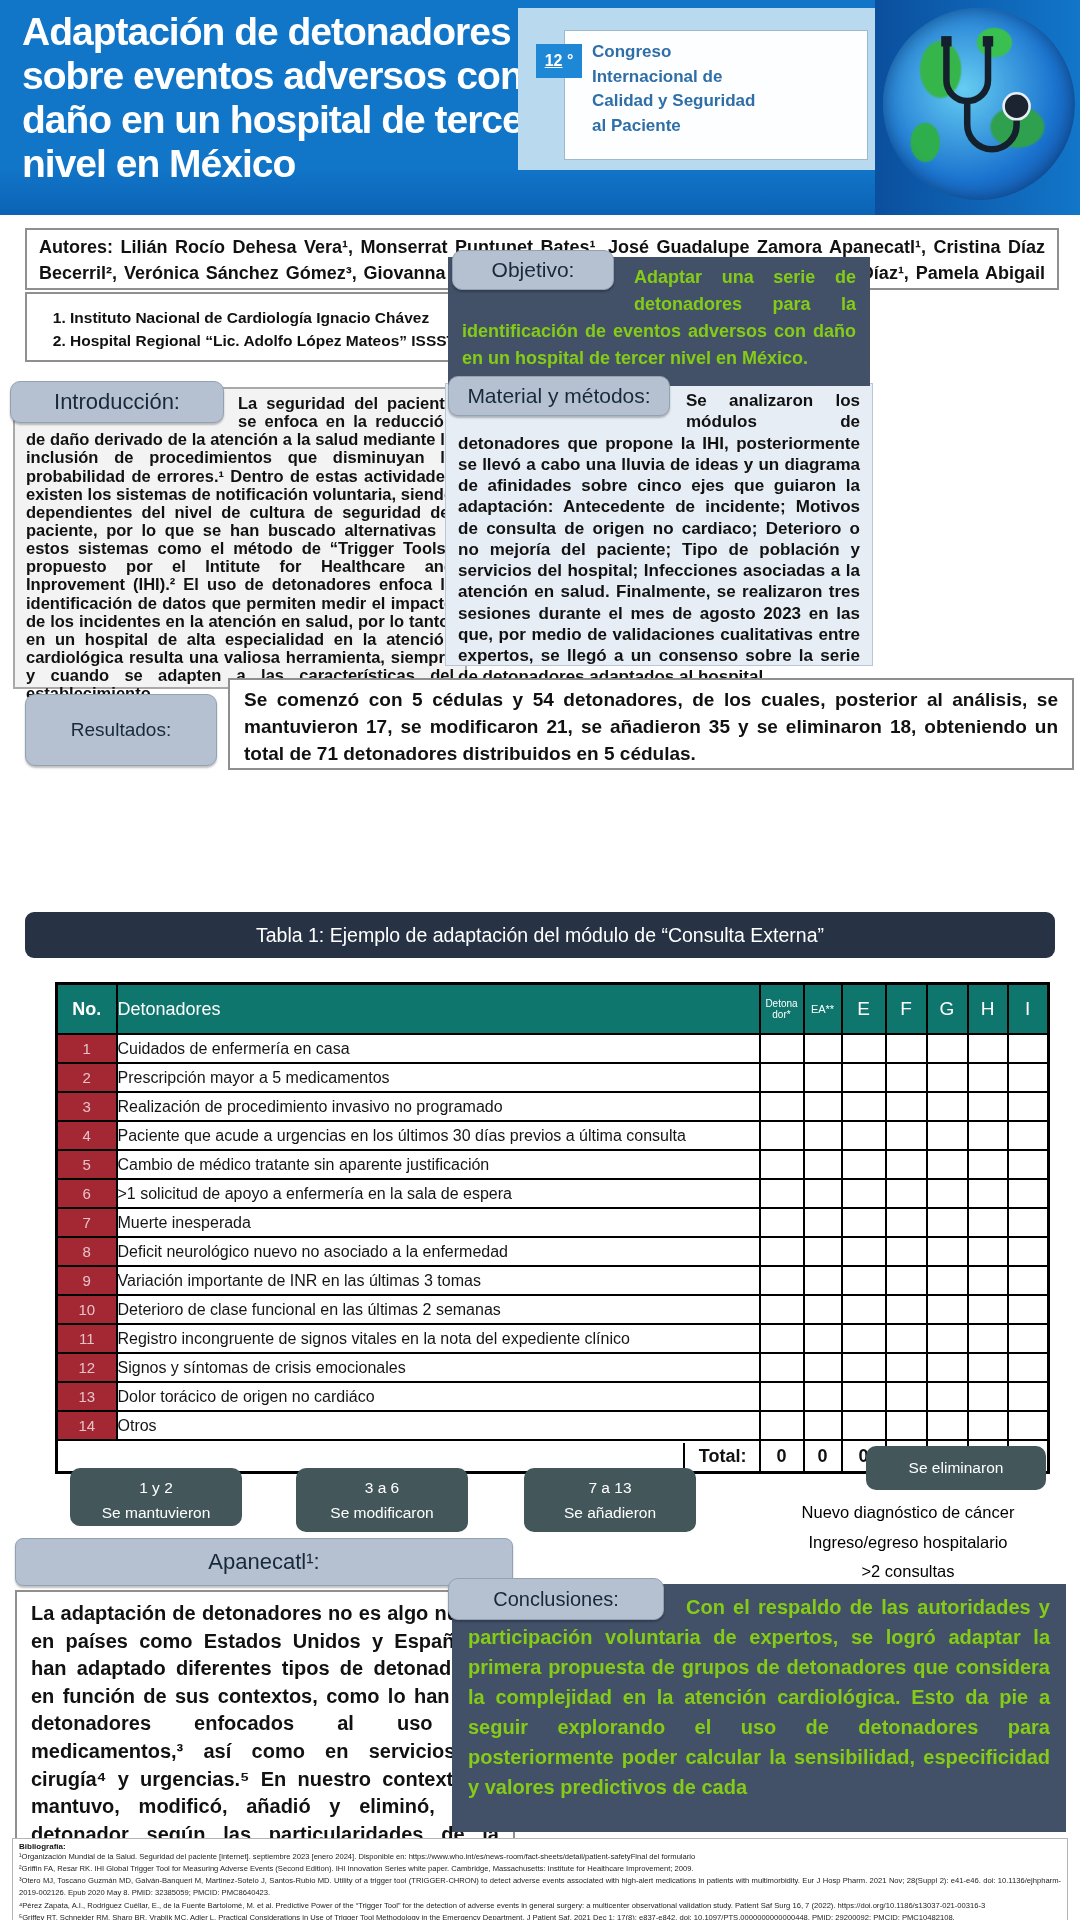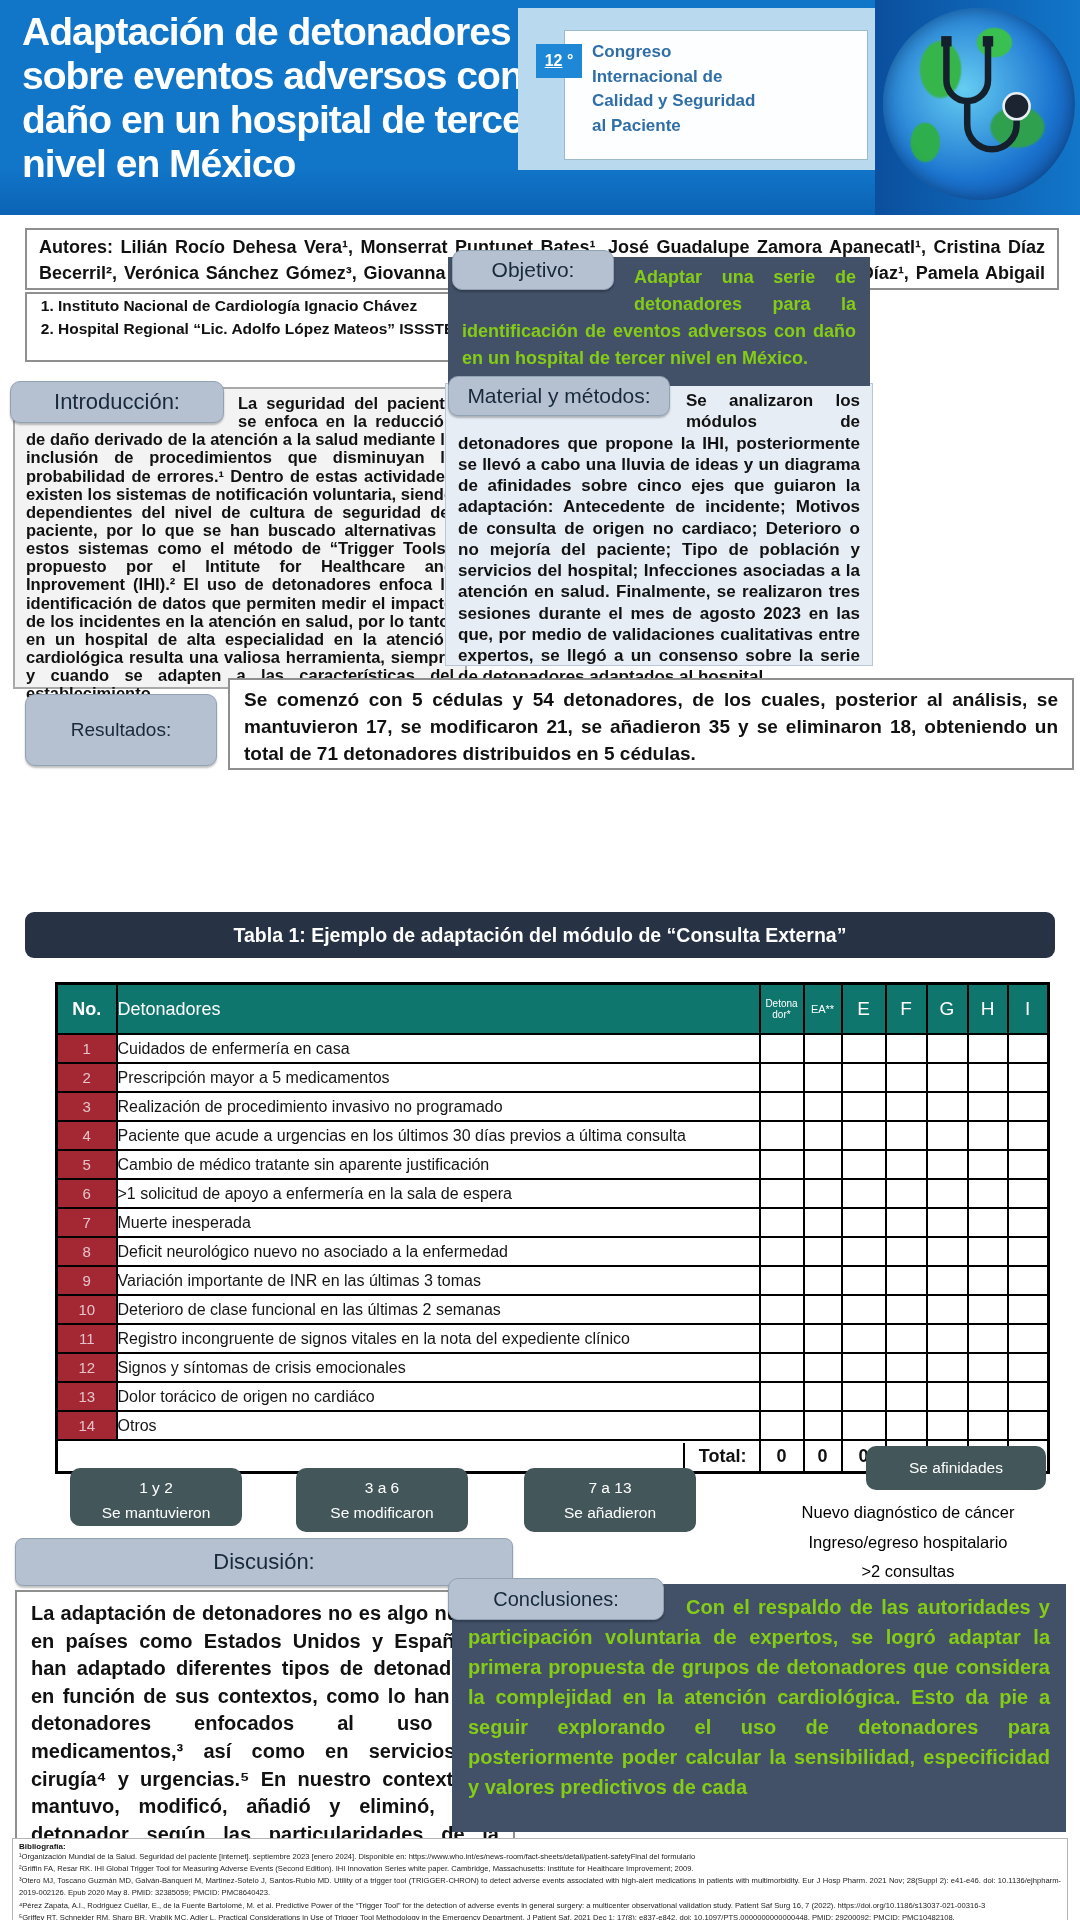--- a/index.html
+++ b/index.html
@@ -35,21 +35,21 @@
   .whitebox{position:absolute;background:#fff;border:2px solid #8f8f8f;}
   .darkbox{position:absolute;background:#425068;color:#84cc16;z-index:4;}
   .justp{ text-align:justify; }
   .spacer{float:left;}
   
   .authors{left:25px;top:228px;width:1030px;height:58px;overflow:visible;}
   .authors p{margin:4px 12px;font-size:18px;font-weight:bold;line-height:1.45;}
   .inst-border{position:absolute;left:25px;top:292px;width:586px;height:66px;border:2px solid #8f8f8f;background:#fff;}
   .inst-text{position:absolute;left:32px;top:296px;width:572px;font-size:15.5px;font-weight:bold;z-index:2;}
   .inst-text .inst-label{margin:0 0 4px 0;}
-  .inst-text ol{margin:0;padding-left:26px;}
+  .inst-text ol{margin:12px;padding-left:26px;}
   .inst-text li{margin-bottom:4px;text-align:justify;line-height:1.25;}
   
   .intro-pill{left:10px;top:381px;width:212px;height:40px;font-size:22px;}
   .intro-box{left:13px;top:387px;width:450px;height:298px;background:#f3f3f3;border:2px solid #a9a9a9;overflow:visible;}
   .intro-box p{margin:5px 11px;font-size:16.5px;font-weight:bold;line-height:1.1;}
   .intro-box .spacer{width:212px;height:30px;}
   
   .obj-pill{left:452px;top:250px;width:160px;height:38px;font-size:21px;}
   .obj-box{left:448px;top:257px;width:422px;height:129px;}
   .obj-box p{margin:7px 14px;font-size:18px;font-weight:bold;line-height:1.5;}
@@ -58,21 +58,21 @@
   .met-pill{left:448px;top:376px;width:220px;height:38px;font-size:21px;}
   .met-box{position:absolute;left:445px;top:383px;width:426px;height:281px;background:#e7edf5;border:1px solid #b9c6d6;}
   .met-box p{margin:6px 12px;font-size:17px;font-weight:bold;line-height:1.25;}
   .met-box .spacer{width:228px;height:26px;}
   
   .res-pill{left:25px;top:694px;width:190px;height:70px;font-size:19px;}
   .res-box{left:228px;top:678px;width:842px;height:88px;}
   .res-box p{margin:7px 14px;font-size:19px;font-weight:bold;line-height:1.42;}
   
   .tbl-title{position:absolute;left:25px;top:912px;width:1030px;height:46px;background:#273244;border-radius:9px;
-             color:#fff;font-size:19.5px;font-weight:bold;display:flex;align-items:center;justify-content:center;}
+             color:#fff;font-size:19.5px;font-weight:normal;display:flex;align-items:center;justify-content:center;}
   table.trigger{position:absolute;left:55px;top:982px;width:992px;border-collapse:collapse;
                 border:3px solid #000;table-layout:fixed;}
   table.trigger th,table.trigger td{border:2px solid #000;padding:0;}
   th.hd{background:#0f766e;color:#fff;height:48px;}
   th.hd-no{font-size:18px;font-weight:bold;}
   th.hd-det{font-size:18px;font-weight:normal;text-align:left;padding-left:8px;}
   th.hd-sm{font-size:10px;font-weight:normal;line-height:1.15;}
   th.hd-ea{font-size:11px;font-weight:normal;}
   th.hd-letter{font-size:19px;font-weight:normal;}
   td.num{background:#a32834;color:#e5c3c8;font-size:15px;text-align:center;height:27px;}
@@ -364,29 +364,29 @@
     <div>Se mantuvieron</div>
   </div>
   <div class="dark-pill lg2">
     <div>3 a 6</div>
     <div>Se modificaron</div>
   </div>
   <div class="dark-pill lg3">
     <div>7 a 13</div>
     <div>Se añadieron</div>
   </div>
-  <div class="dark-pill lg-elim">Se afinidades</div>
+  <div class="dark-pill lg-elim">Se eliminaron</div>
   <div class="elim-list">
       <div>Nuevo diagnóstico de cáncer</div>
       <div>Ingreso/egreso hospitalario</div>
       <div>&gt;2 consultas</div>
       <div>Queja</div>
     </div>
 
-  <div class="pill disc-pill">Discusión:</div>
+  <div class="pill disc-pill">Apanecatl¹:</div>
   <div class="whitebox disc-box justp">
     <p>La adaptación de detonadores no es algo nuevo, en países como Estados Unidos y España se han adaptado diferentes tipos de detonadores, en función de sus contextos, como lo han sido detonadores enfocados al uso de medicamentos,³ así como en servicios de cirugía⁴ y urgencias.⁵ En nuestro contexto se mantuvo, modificó, añadió y eliminó, cada detonador según las particularidades de la atención cardiológica.</p>
   </div>
 
   <div class="pill conc-pill">Conclusiones:</div>
   <div class="darkbox conc-box">
     <p class="justp"><span class="spacer"></span><span>Con el respaldo de las autoridades y participación voluntaria de expertos, se logró adaptar la primera propuesta de grupos de detonadores que considera la complejidad en la atención cardiológica. Esto da pie a seguir explorando el uso de detonadores para posteriormente poder calcular la sensibilidad, especificidad y valores predictivos de cada</span></p>
   </div>
 
   <div class="biblio">

